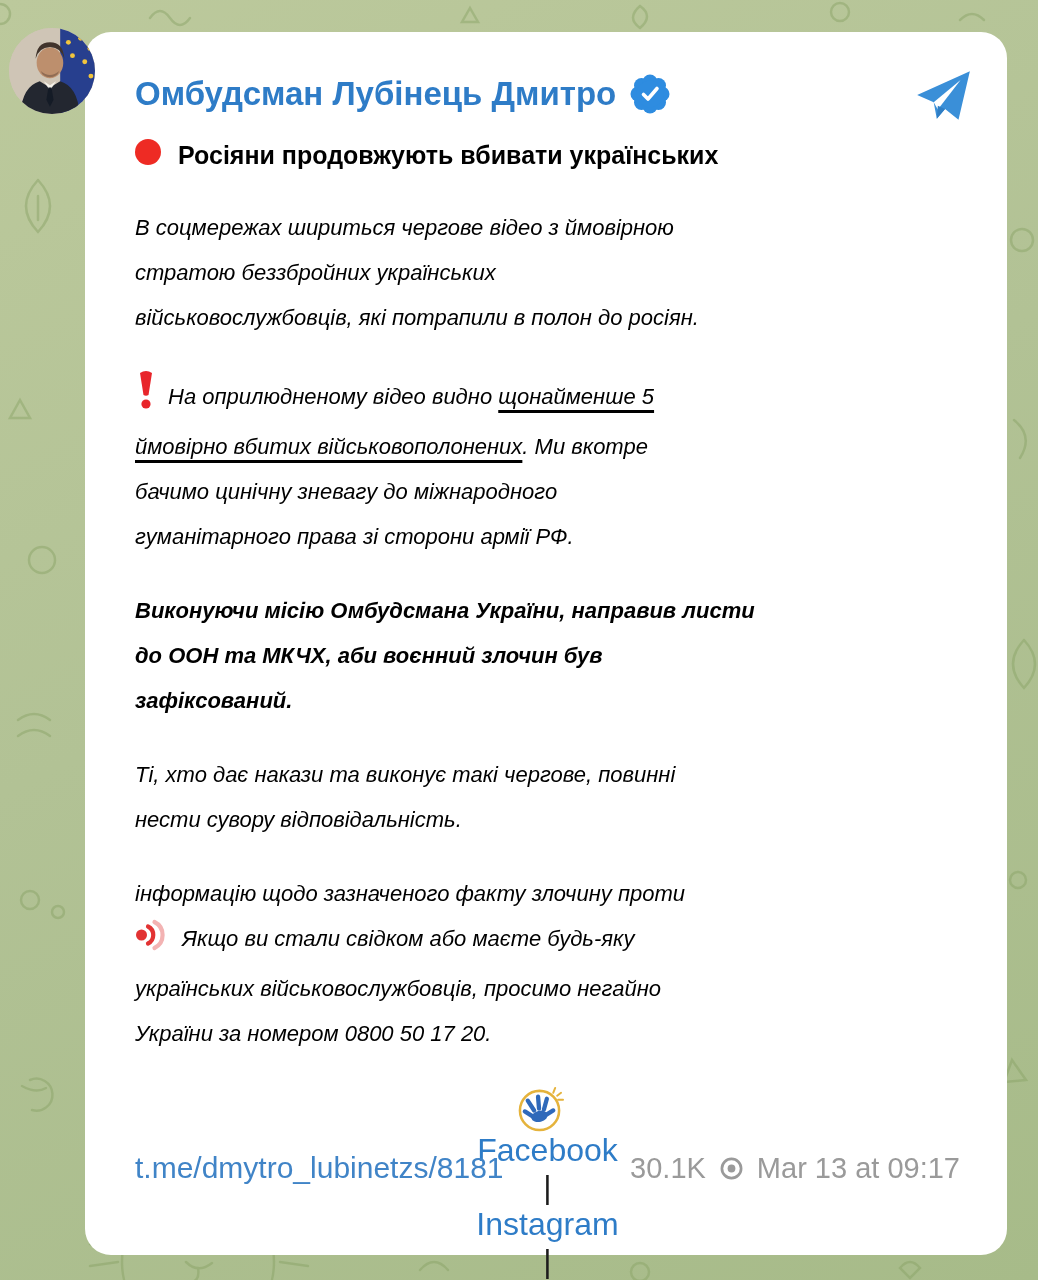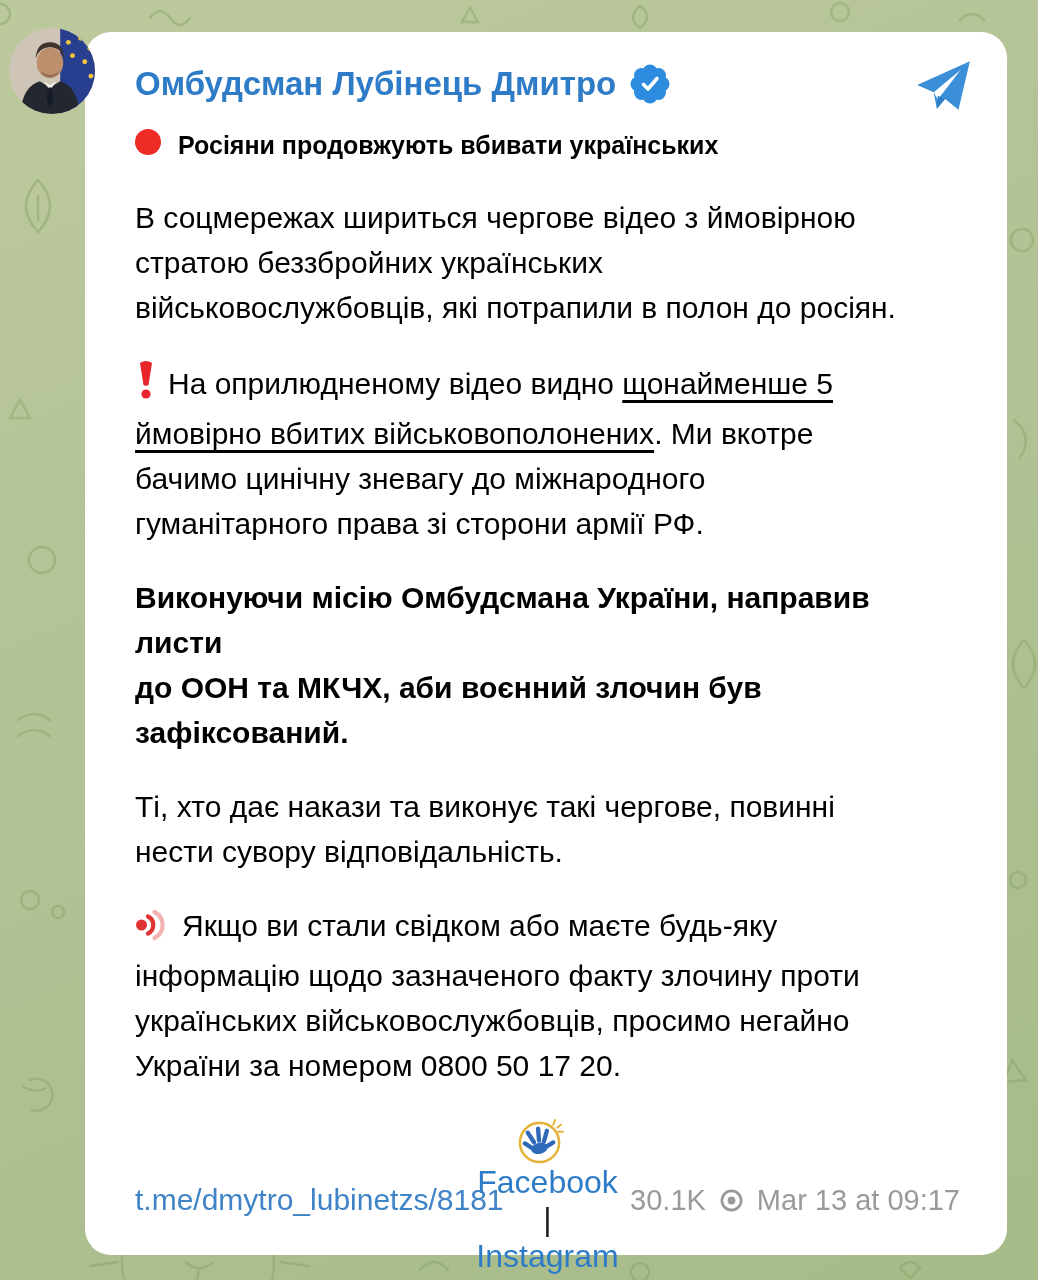--- a/index.html
+++ b/index.html
@@ -14,33 +14,33 @@
 
   .avatar {
     position:absolute; left:9px; top:28px; width:86px; height:86px;
     border-radius:50%; overflow:hidden; background:#cfc5b6; z-index:3;
   }
   .avatar svg { display:block; width:100%; height:100%; }
 
   .card {
     position:absolute; left:85px; top:32px; width:922px; height:1223px;
     background:#ffffff; border-radius:26px; z-index:2;
-    padding:24px 47px 0 50px;
+    padding:34px 47px 0 50px;
   }
 
   .header-row { height:56px; display:flex; align-items:center; }
   .channel-name { font-size:33px; font-weight:700; color:#2e7cc7; cursor:pointer; }
   .badge { width:40px; height:40px; margin-left:14px; flex:none; }
   .plane { width:62px; height:62px; margin-left:auto; margin-right:-14px; margin-top:6px; flex:none; cursor:pointer; }
 
   .title { margin-top:10px; margin-bottom:26px; font-size:25px; font-weight:700; line-height:47px; color:#000; }
   .red-dot { display:inline-block; width:26px; height:26px; border-radius:50%;
     background:#ee2b24; margin-right:17px; vertical-align:-1px; }
 
-  .para { margin-bottom:29px; font-size:30px; line-height:45px; color:#000; }
+  .para { margin-bottom:29px; font-size:22px; line-height:45px; color:#000;font-style:italic; }
   .para.bold { font-weight:700; }
   .line { display:block; }
   .ul { text-decoration:underline; text-decoration-thickness:2.5px; text-underline-offset:6px; }
   .inline-ico { display:inline-block; vertical-align:-5px; margin-right:11px; }
 
   .links-row { height:52px; display:flex; align-items:center; margin-top:2px; font-size:32px;flex-direction:column; }
   .hand-logo { width:47px; height:47px; margin-right:15px; flex:none; }
   .soc-link { color:#2e7cc7; font-weight:500; text-decoration:none; cursor:pointer; }
   .sep { color:#1c1c1c; margin:0 11px; font-weight:500; }
 
@@ -167,26 +167,26 @@
       <div class="line">до ООН та МКЧХ, аби воєнний злочин був</div>
       <div class="line">зафіксований.</div>
     </div>
 
     <div class="para">
       <div class="line">Ті, хто дає накази та виконує такі чергове, повинні</div>
       <div class="line">нести сувору відповідальність.</div>
     </div>
 
     <div class="para">
+      <div class="line">інформацію щодо зазначеного факту злочину проти</div>
       <div class="line"><span class="inline-ico"><svg width="36" height="32" viewBox="0 0 36 32">
               <circle cx="6.5" cy="16" r="5.5" fill="#e23333"></circle>
               <path d="M13,7.5 A9.5,9.5 0 0 1 13,24.5" stroke="#e23333" stroke-width="4.2" fill="none" stroke-linecap="round"></path>
               <path d="M19.5,3 A14.5,14.5 0 0 1 19.5,29" stroke="#f3b3b3" stroke-width="4.2" fill="none" stroke-linecap="round"></path>
             </svg></span><span>Якщо ви стали свідком або маєте будь-яку</span></div>
-      <div class="line">інформацію щодо зазначеного факту злочину проти</div>
       <div class="line">українських військовослужбовців, просимо негайно</div>
       <div class="line">України за номером 0800 50 17 20.</div>
     </div>
 
     <div class="links-row">
       <span class="hand-logo">
         <svg viewBox="0 0 48 48" width="47" height="47">
           <circle cx="23" cy="26" r="20" stroke="#e5b33c" stroke-width="2.6" fill="none"></circle>
           <g stroke="#2f69ba" stroke-width="4.4" stroke-linecap="round">
             <path d="M16,32 L8,27"></path>

